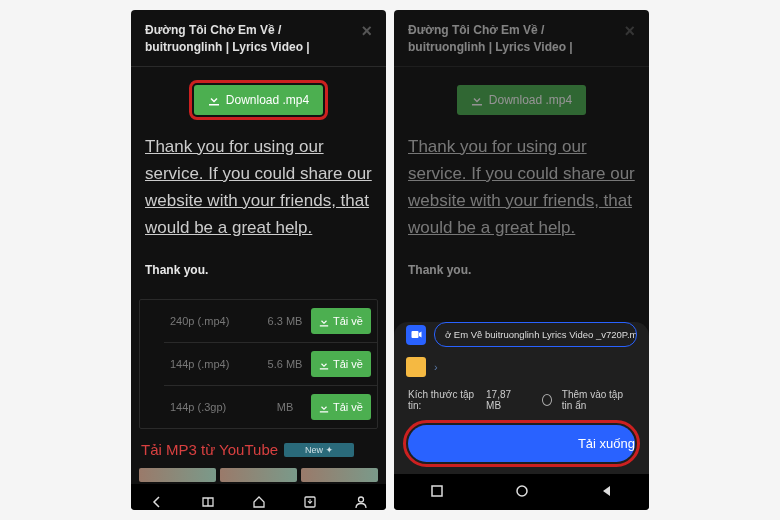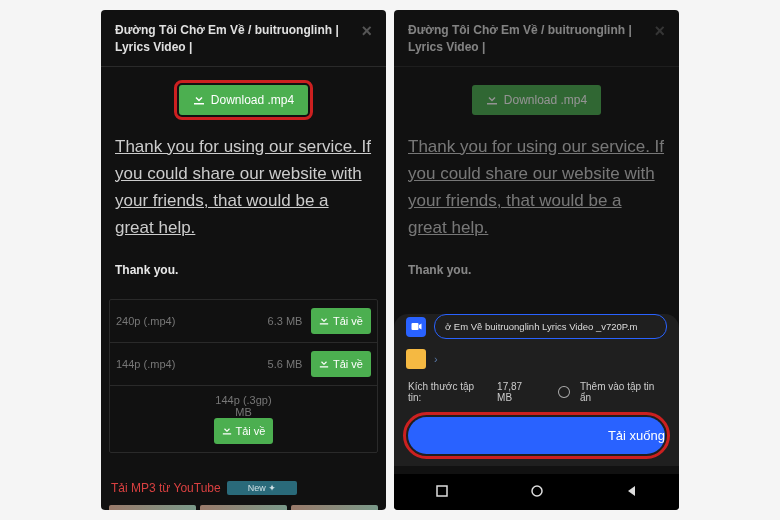--- a/index.html
+++ b/index.html
@@ -12,21 +12,21 @@
       align-items: center;
       font-family: -apple-system, BlinkMacSystemFont, sans-serif;
       overflow: hidden;
     }
     .container {
       display: flex;
       gap: 8px;
       padding: 10px;
     }
     .phone {
-      width: 285px;
+      width: 255px;
       height: 500px;
       background: #111;
       border-radius: 4px;
       display: flex;
       flex-direction: column;
       position: relative;
       overflow: hidden;
     }
     .modal-header {
       display: flex;
@@ -52,21 +52,21 @@
       display: flex;
       justify-content: center;
     }
     .download-btn {
       background: #4caf50;
       color: #fff;
       padding: 8px 14px;
       border-radius: 3px;
       font-size: 12px;
       display: flex;
-      align-items: flex-start;
+      align-items: center;
       gap: 6px;
     }
     .download-btn.highlighted {
       outline: 3px solid #cc2020;
       outline-offset: 2px;
     }
     .dl-icon { font-size: 12px; }
     .thank-text {
       color: #ccc;
       font-size: 17px;
@@ -74,59 +74,60 @@
       padding: 8px 14px;
       text-decoration: underline;
     }
     .thank-bold {
       color: #e8e8e8;
       font-weight: 700;
       font-size: 12px;
       padding: 14px 14px 16px;
     }
     .table {
-      margin: 6px 8px 16px;
+      margin: 6px 8px 0;
       border: 1px solid #2a2a2a;
       border-radius: 2px;
+      padding-left: 24px;
     }
     .trow {
       display: flex;
       align-items: center;
       border-bottom: 1px solid #2a2a2a;
       padding: 8px 6px;
     }
-    .trow:last-child { border-bottom: none; flex-direction: column; }
+    .trow:last-child { border-bottom: none; }
     .t-format {
       color: #777;
       font-size: 11px;
       flex: 1;
     }
     .t-size {
       color: #777;
       font-size: 11px;
       width: 52px;
       text-align: center;
     }
     .t-btn {
       background: #4caf50;
       color: #fff;
       padding: 7px 8px;
       border-radius: 3px;
       font-size: 11px;
       display: flex;
-      align-items: flex-start;
+      align-items: flex-end;
       gap: 4px;
     }
     .mp3-link {
       padding: 12px 10px 6px;
       display: flex;
       align-items: center;
       gap: 6px;
     }
-    .mp3-text { color: #d84040; font-size: 12px; text-align: center; }
+    .mp3-text { color: #d84040; font-size: 15px; text-align: center; }
     .new-badge {
       background: #2a6a7a;
       color: #cfe0e5;
       font-size: 9px;
       padding: 2px 21px;
       border-radius: 2px;
     }
     .thumbs {
       display: flex;
       gap: 4px;
@@ -154,21 +155,21 @@
       padding: 10px 0 12px;
     }
     .sys-bar span { color: #ddd; }
     .content-area { flex: 1; display: flex; flex-direction: column; }
     .phone-right .content-area { position: relative; }
     .dimmed {
       opacity: 0.55;
     }
     .dl-sheet {
       position: absolute;
-      left: 0; right: 0; bottom: 8px;
+      left: 0; right: 0; bottom: 0;
       background: #1f1f1f;
       border-radius: 14px 14px 0 0;
       padding: 0 12px 12px;
       display: flex;
       flex-direction: column;
       gap: 10px;
     }
     .field-row {
       display: flex;
       align-items: center;

